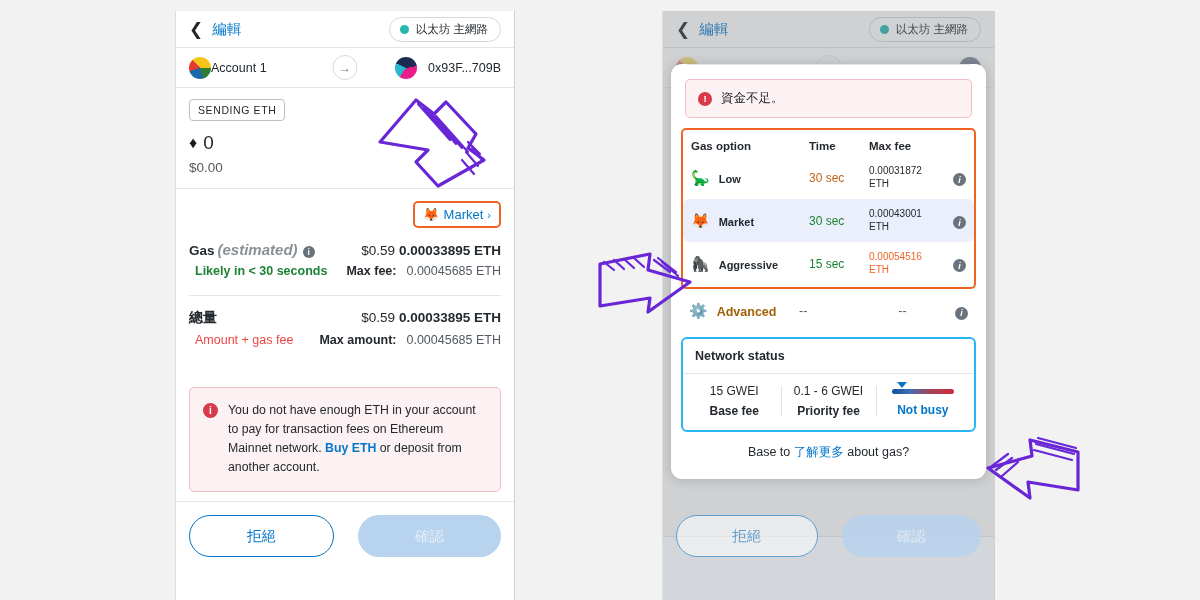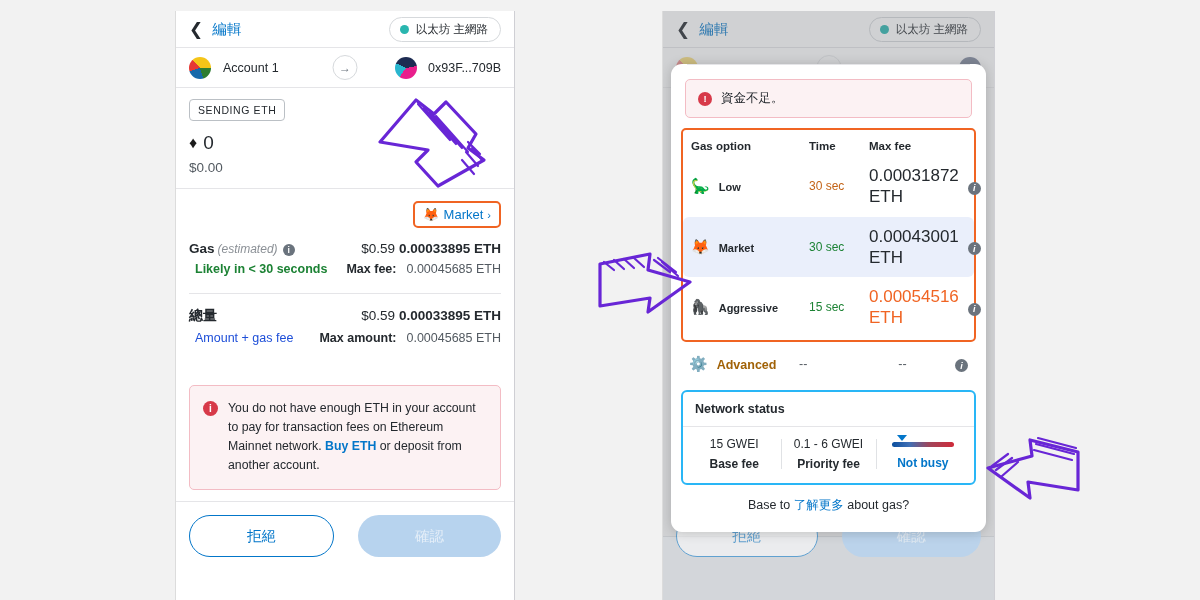--- a/index.html
+++ b/index.html
@@ -42,21 +42,21 @@
   .net-dot { width: 9px; height: 9px; border-radius: 50%; background: #29b6af; flex:0 0 auto;}
 
   
   .acct-row {
     height: 40px; display: flex; align-items: center; padding: 0 13px;
     border-bottom: 1px solid #e5e5e8; position: relative; background: #fff;
   }
   .avatar { width: 22px; height: 22px; border-radius: 50%; flex: 0 0 auto; position: relative; overflow: hidden;}
   .avatar.a1 { background: conic-gradient(#f5c518 0 25%, #2e7d32 25% 45%, #1769aa 45% 70%, #e53935 70% 88%, #f5c518 88% 100%); }
   .avatar.a2 { background: conic-gradient(#1d2b52 0 22%, #e91e8c 22% 60%, #29b6cf 60% 82%, #1d2b52 82% 100%); }
-  .acct-name { font-size: 12.5px; color: #24292e; margin-left: 12px; }
+  .acct-name { font-size: 12.5px; color: #24292e; }
   .arrow-circle {
     position: absolute; left: 50%; transform: translateX(-50%);
     width: 25px; height: 25px; border-radius: 50%; border: 1px solid #d6d9dc;
     background:#fff; display: flex; align-items: center; justify-content: center;
     font-size: 12px; color: #6a737d;
   }
   .acct-right { margin-left: auto; display: flex; align-items: center; }
   .acct-right .acct-name { margin-left: 11px; }
 
   
@@ -78,40 +78,40 @@
     display: inline-flex; align-items: center; gap: 4px;
     border: 2px solid #f06423; border-radius: 5px;
     padding: 4px 8px; background: #fff; cursor: pointer;
   }
   .market-btn .lbl { font-size: 13px; color: #0376c9; }
   .market-btn .chev { font-size: 11px; color: #0376c9; }
   .emoji { font-size: 13px; line-height: 1; }
 
   .kv { display: flex; align-items: baseline; margin-top: 13px; }
   .kv .k { font-size: 13.5px; color: #24292e; font-weight: bold; }
-  .kv .k .est { font-weight: normal; font-style: italic; color: #8b9096; font-size: 12px; margin-left: 3px; margin-top: 19px;}
+  .kv .k .est { font-weight: bold; font-style: italic; color: #8b9096; font-size: 15px; margin-left: 3px; margin-top: 19px;}
   .info-dot {
     display:inline-flex; align-items:center; justify-content:center;
     width: 12px; height: 12px; border-radius: 50%; background: #6a737d;
     color: #fff; font-size: 8.5px; font-style: normal; font-weight: bold;
     margin-left: 5px; vertical-align: middle; position: relative; top: 1px;
   }
   .kv .v { margin-left: auto; font-size: 13.5px; color: #24292e; }
   .kv .v .usd { color: #24292e; font-weight: normal; margin-right: 4px;}
   .kv .v .eth { font-weight: bold; }
 
   .kv2 { display:flex; align-items: baseline; margin-top: 6px; padding-left: 6px; }
   .likely { font-size: 12.5px; color: #1c8234; font-weight: bold; }
   .maxfee-lab { margin-left: auto; font-size: 12.5px; color: #24292e; font-weight: bold; }
   .maxfee-val { font-size: 12.5px; color: #535a61; margin-left: 10px; }
 
   .divider { height: 1px; background: #e5e5e8; margin: 17px 0 0 0; }
 
   .total-k { font-size: 14px; font-weight: bold; color: #24292e; }
-  .sub-k { font-size: 12.5px; color: #1d4ed8; }
+  .sub-k { font-size: 12.5px; color: #ef4444; }
 
   
   .warn-wrap { padding: 14px 13px 14px 13px; }
   .warn-box {
     border: 1px solid #f3bcc4; background: #fcf2f3; border-radius: 5px;
     display: flex; gap: 10px; padding: 13px 14px 14px 13px;
   }
   .warn-icon {
     width: 15px; height: 15px; border-radius: 50%; background: #d73a49;
     color: #fff; font-size: 10px; font-weight: bold; line-height: 15px;
@@ -156,21 +156,21 @@
   .c-opt  { width: 118px; flex: 0 0 118px; }
   .c-time { width: 60px;  flex: 0 0 60px; }
   .c-fee  { flex: 1 1 auto; }
   .c-i    { width: 22px;  flex: 0 0 22px; text-align: right; }
   .gt-row { padding-top: 9px; padding-bottom: 9px; border-radius: 6px; cursor: pointer;}
   .gt-row.selected { background: #eaeffb; }
   .opt-name { font-size: 11px; font-weight: bold; color: #24292e; margin-left: 9px; }
   .opt-emoji { font-size: 15px; line-height: 1; }
   .t-orange { color: #c36317; font-size: 12px; }
   .t-green  { color: #1c8234; font-size: 12px; }
-  .fee-txt  { font-size: 17px; color: #24292e; line-height: 1.25; }
+  .fee-txt  { font-size: 10px; color: #24292e; line-height: 1.25; }
   .fee-txt.orange { color: #f06423; }
   .i-circle {
     display:inline-flex; align-items:center; justify-content:center;
     width: 13px; height: 13px; border-radius: 50%; background: #6a737d;
     color: #fff; font-size: 9px; font-weight: bold;
   }
 
   .adv-row { display: flex; align-items: center; padding: 13px 18px 13px 18px; cursor: pointer;}
   .adv-name { font-size: 12.5px; font-weight: bold; color: #a16207; margin-left: 9px; }
   .adv-dash { font-size: 12.5px; color: #535a61; }

